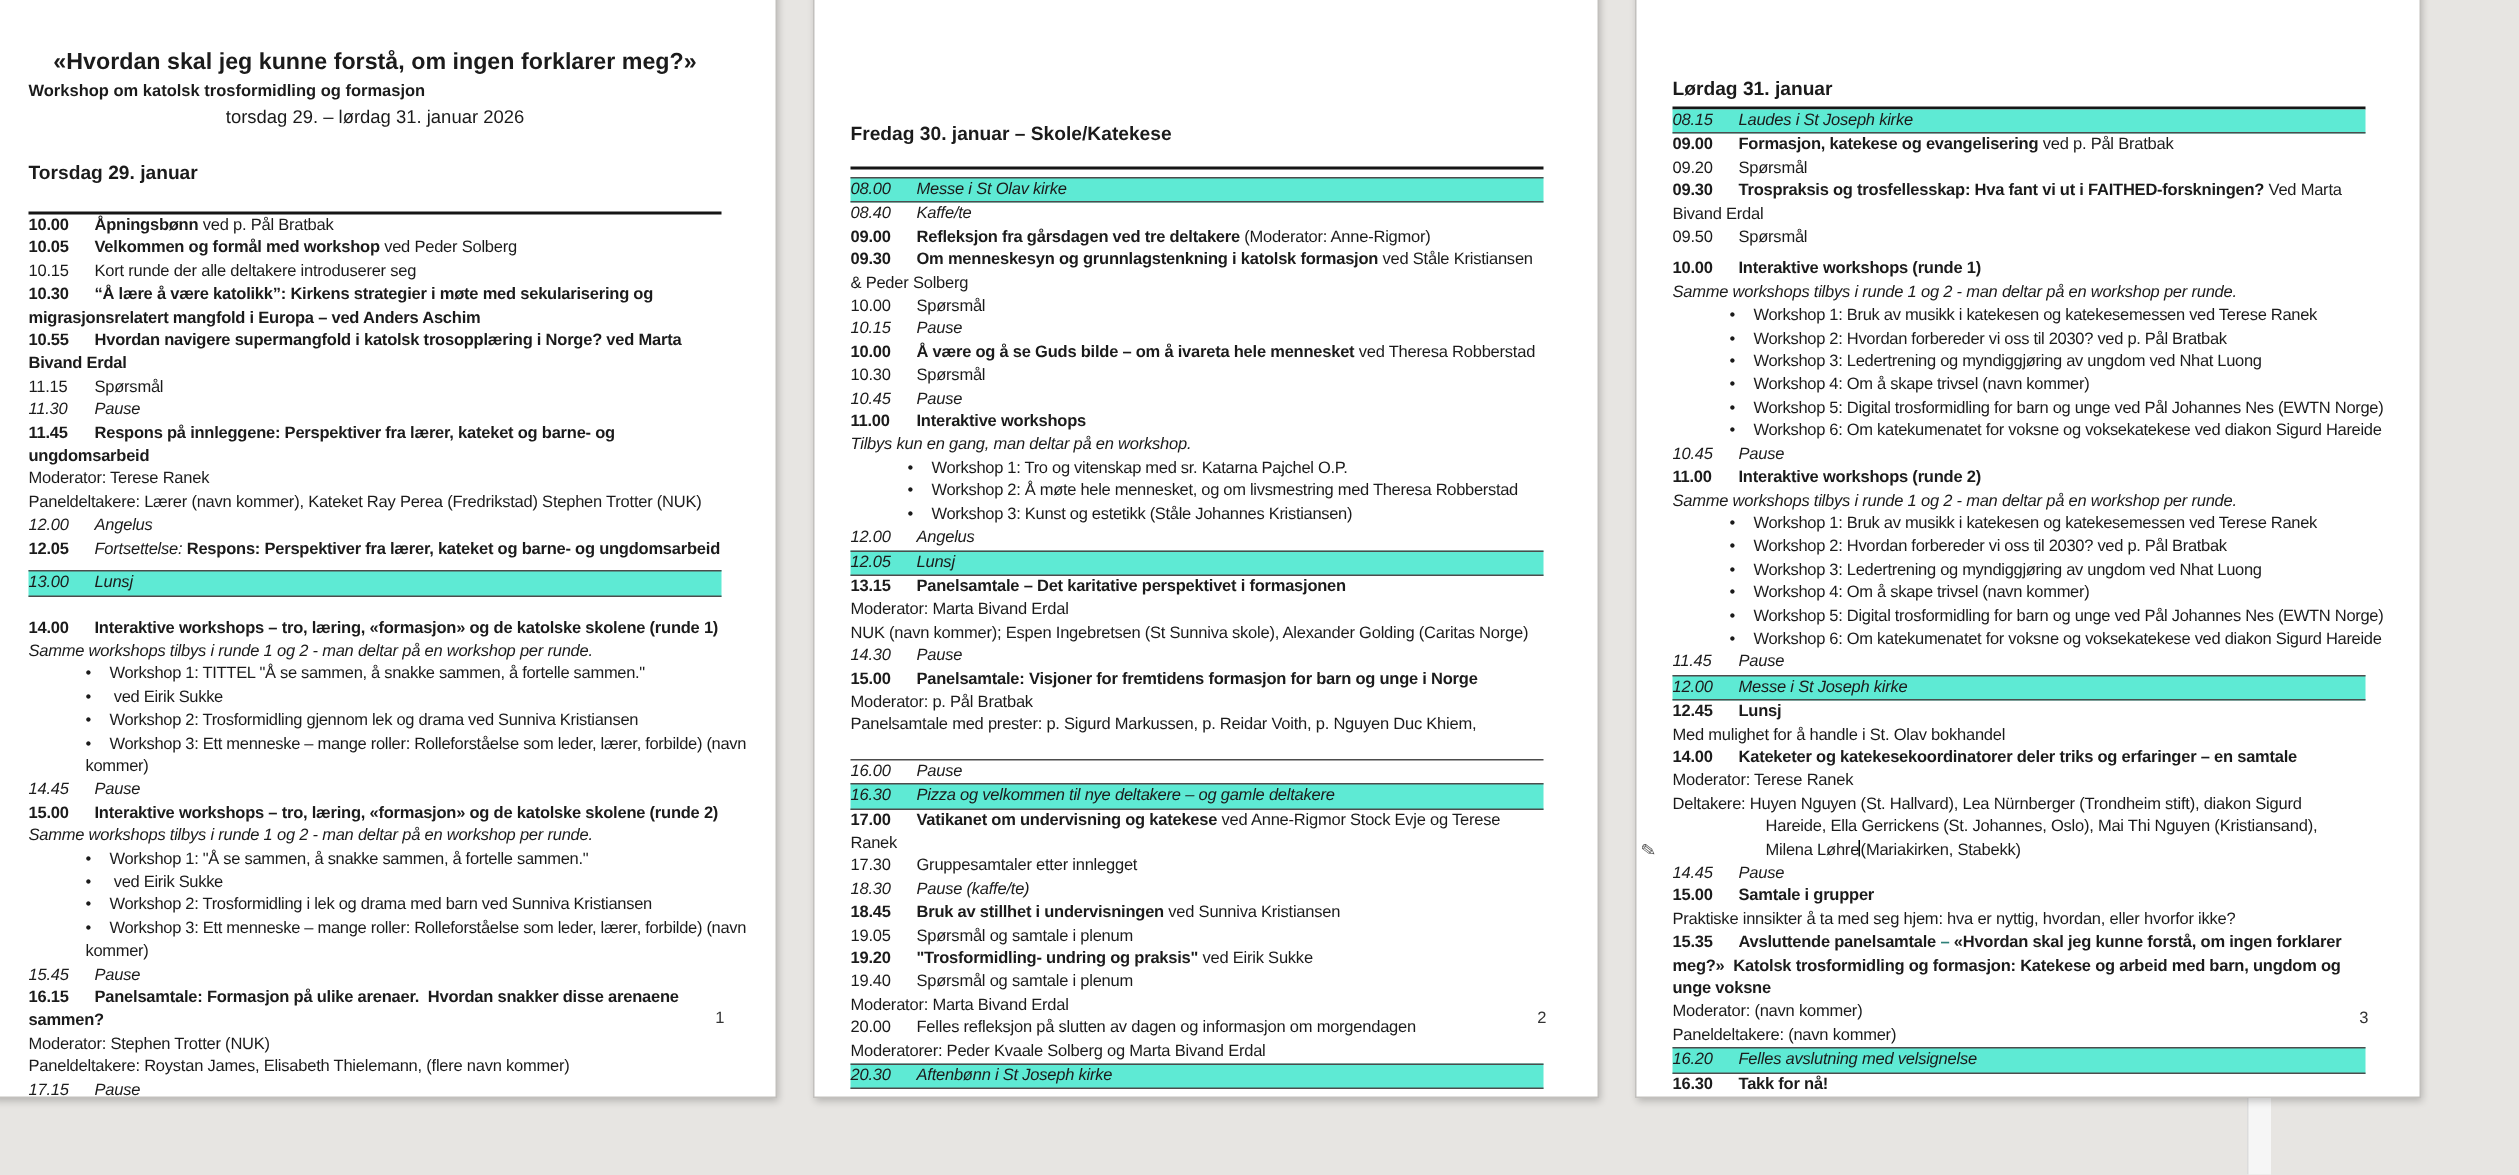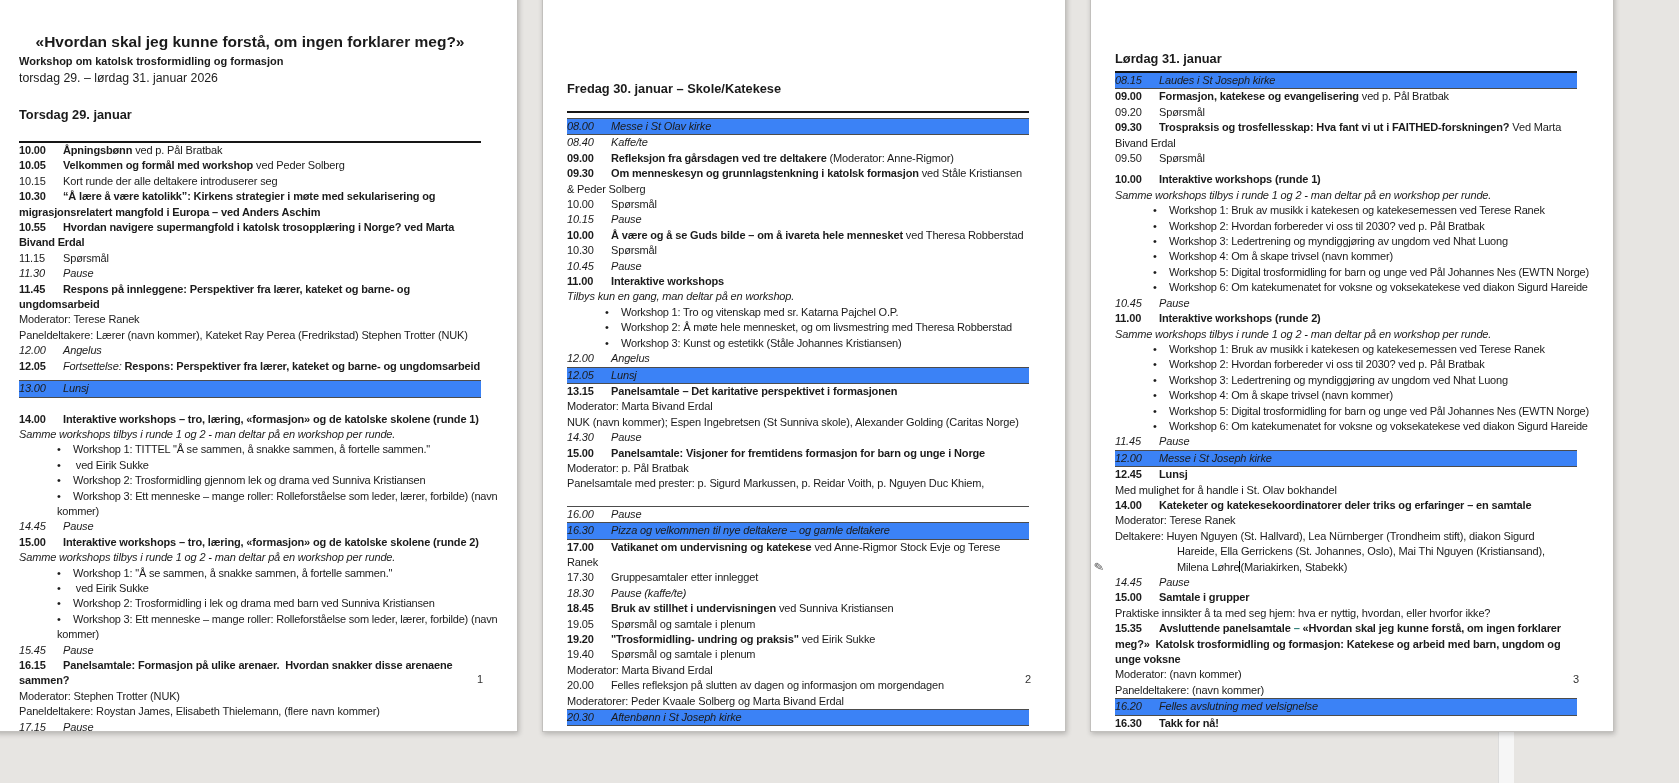--- a/index.html
+++ b/index.html
@@ -6,25 +6,25 @@
   body{width:1679px;height:783px;overflow:hidden;background:#e7e5e2;
        font-family:"Liberation Sans",sans-serif;color:#1b1b1b}
   .canvas{position:relative;width:1514px;height:783px}
   .page{position:absolute;top:-14px;height:746px;width:524px;background:#fff;
         border:1px solid #c2c0bd;box-shadow:1px 2px 5px rgba(0,0,0,.22);
         box-sizing:border-box;padding:44px 36px 0 24px;
         font-size:11px;line-height:15.4px;overflow:hidden}
   .page1{left:-6px}.page2{left:542px}.page3{left:1090px}
   .doc-title{font-size:15.5px;font-weight:bold;text-align:center;line-height:21px}
   .doc-sub{font-size:11px;font-weight:bold;text-align:left;line-height:18px}
-  .doc-date{font-size:12.3px;line-height:17px}
+  .doc-date{font-size:12.3px;text-align:center;line-height:17px}
   .day{font-size:12.8px;font-weight:bold;margin-top:20px;line-height:16px}
   .rule{border-top:2px solid #161616;height:0}
   .row{position:relative;letter-spacing:-0.15px}
-  .row.shade{background:#3b82f6}
+  .row.shade{background:#5eead4}
   .row.rt{border-top:1px solid #4c4c4c}
   .row.rb{border-bottom:1px solid #4c4c4c}
   .time{display:inline-block;width:44px}
   .b{font-weight:bold}.i{font-style:italic}
   .seg{white-space:pre-wrap}
   .blt-row{padding-left:38px;white-space:nowrap;letter-spacing:-0.2px;margin-right:-30px}
   .blt{display:inline-block;width:16px}
   .caret{display:inline-block;width:1px;height:11px;background:#000;vertical-align:-1px}
   .pencil{position:absolute;left:-21px;top:0;font-size:12px;color:#555;letter-spacing:0;
           transform:rotate(-8deg)}

